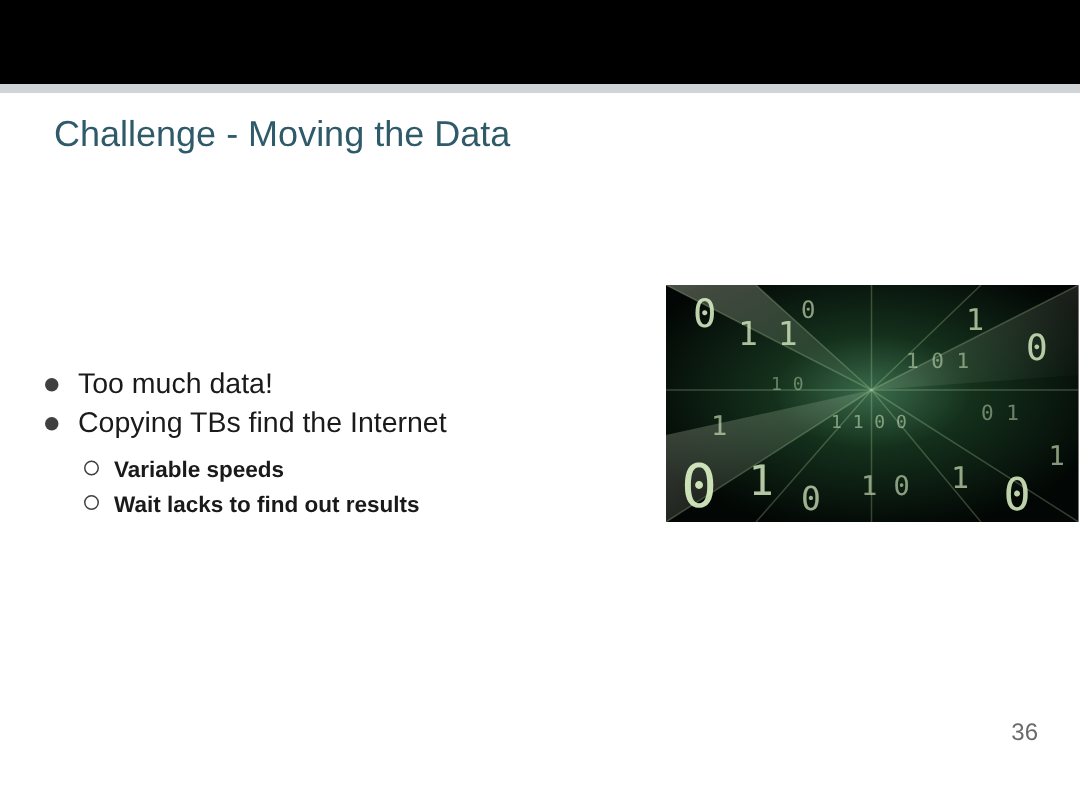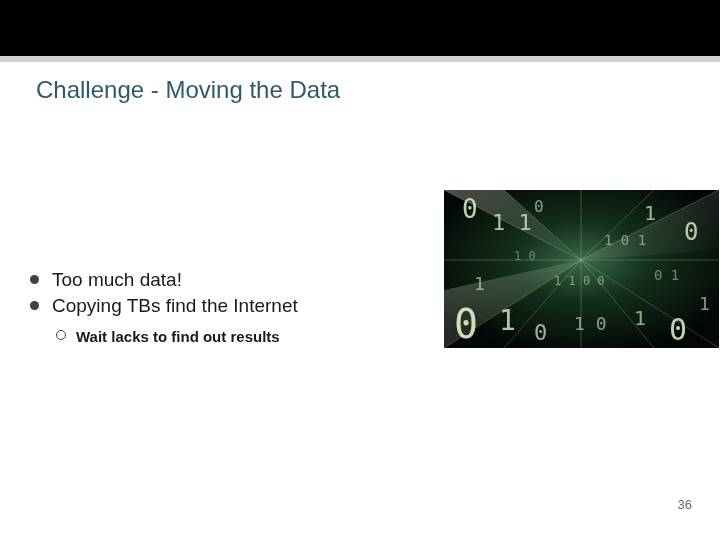--- a/index.html
+++ b/index.html
@@ -91,43 +91,46 @@
     position: relative;
     overflow: hidden;
   }
   .image-placeholder svg {
     width: 100%;
     height: 100%;
     display: block;
   }
   .page-number {
     position: absolute;
-    bottom: 28px;
+    bottom: 42px;
     right: 28px;
-    font-size: 13px;
+    font-size: 16px;
     color: #6a6a6a;
   }
 </style>
 </head>
 <body>
 
 <div class="top-bar"></div>
 <div class="divider"></div>
 
 <h1 class="title">Challenge - Moving the Data</h1>
 
 <div class="content">
   <div class="text-col">
     <ul class="bullet-list">
       <li>
         <span>Too much data!</span>
       </li>
       <li>
         <span>Copying TBs find the Internet</span>
         <ul class="sub-list">
+          <li>
+            <span>Variable speeds</span>
+          </li>
           <li>
             <span>Wait lacks to find out results</span>
           </li>
         </ul>
       </li>
     </ul>
   </div>
   <div class="image-col">
     <div class="image-placeholder" aria-label="digital-data-stream-illustration">
       <svg viewBox="0 0 275 158" preserveAspectRatio="xMidYMid slice">

